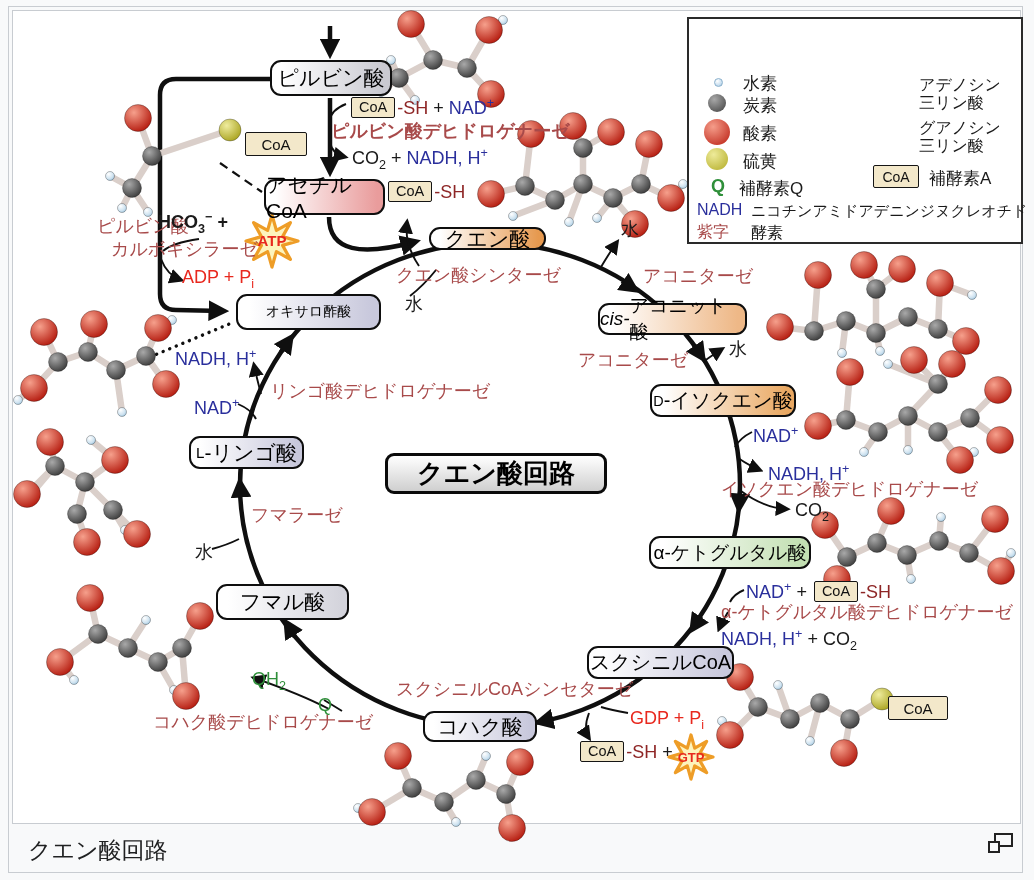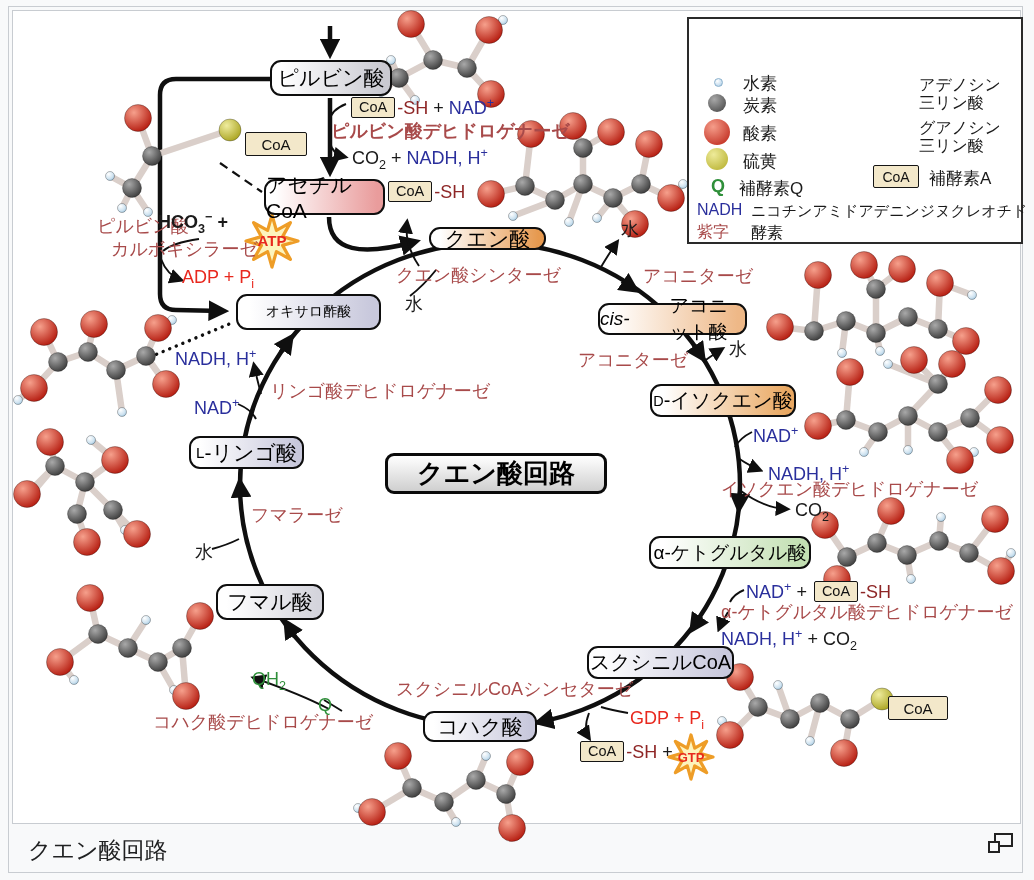--- a/index.html
+++ b/index.html
@@ -453,38 +453,38 @@
       </div>
       <div class="node" style="left: 264px; top: 179px; width: 121px; height: 36px; font-size: 21px; background: linear-gradient(90deg, rgb(255, 255, 255) 8%, rgb(233, 156, 156) 95%);">
         <span>アセチルCoA</span>
       </div>
       <div class="node" style="left: 236px; top: 294px; width: 145px; height: 36px; font-size: 14px; background: linear-gradient(90deg, rgb(255, 255, 255) 8%, rgb(200, 200, 220) 95%);">
         <span>オキサロ酢酸</span>
       </div>
       <div class="node" style="left: 429px; top: 227px; width: 117px; height: 23px; font-size: 21px; background: linear-gradient(90deg, rgb(255, 255, 255) 8%, rgb(230, 153, 79) 95%);">
         <span>クエン酸</span>
       </div>
-      <div class="node" style="left: 598px; top: 303px; width: 149px; height: 32px; font-size: 19px; background: linear-gradient(90deg, rgb(255, 255, 255) 8%, rgb(238, 184, 135) 95%); gap: 40px;">
+      <div class="node" style="left: 598px; top: 303px; width: 149px; height: 32px; font-size: 19px; background: linear-gradient(90deg, rgb(255, 255, 255) 8%, rgb(238, 184, 135) 95%);">
         <span style="font-style: italic;">cis-</span>
         <span>アコニット酸</span>
       </div>
       <div class="node" style="left: 650px; top: 384px; width: 146px; height: 33px; font-size: 20px; background: linear-gradient(90deg, rgb(255, 255, 255) 8%, rgb(233, 168, 98) 95%);">
         <span class="sc">D</span>
         <span>-イソクエン酸</span>
       </div>
       <div class="node" style="left: 649px; top: 536px; width: 162px; height: 33px; font-size: 19px; background: linear-gradient(90deg, rgb(255, 255, 255) 8%, rgb(195, 224, 179) 95%);">
         <span>α-ケトグルタル酸</span>
       </div>
       <div class="node" style="left: 587px; top: 646px; width: 147px; height: 33px; font-size: 20px; background: linear-gradient(90deg, rgb(255, 255, 255) 8%, rgb(200, 200, 220) 95%);">
         <span>スクシニルCoA</span>
       </div>
       <div class="node" style="left: 423px; top: 711px; width: 114px; height: 31px; font-size: 21px; background: linear-gradient(90deg, rgb(255, 255, 255) 8%, rgb(200, 200, 220) 95%);">
         <span>コハク酸</span>
       </div>
-      <div class="node" style="left: 216px; top: 584px; width: 108px; height: 36px; font-size: 21px; background: linear-gradient(90deg, rgb(255, 255, 255) 8%, rgb(212, 212, 220) 95%);">
+      <div class="node" style="left: 216px; top: 584px; width: 133px; height: 36px; font-size: 21px; background: linear-gradient(90deg, rgb(255, 255, 255) 8%, rgb(212, 212, 220) 95%);">
         <span>フマル酸</span>
       </div>
       <div class="node" style="left: 189px; top: 436px; width: 115px; height: 33px; font-size: 21px; background: linear-gradient(90deg, rgb(255, 255, 255) 8%, rgb(200, 200, 220) 95%);">
         <span class="sc">L</span>
         <span>-リンゴ酸</span>
       </div>
       <div class="ann" style="left: 349px; top: 96px;"><span class="coa">CoA</span><span style="color: rgb(142, 38, 38);">-SH</span><span> + </span><span style="color: rgb(42, 47, 156);">NAD</span><sup style="color: rgb(42, 47, 156);">+</sup></div>
       <div class="ann" style="left: 331px; top: 121px; font-weight: bold;"><span style="color: rgb(168, 74, 74);">ピルビン酸デヒドロゲナーゼ</span></div>
       <div class="ann" style="left: 352px; top: 146px;"><span>CO</span><sub>2</sub><span> + </span><span style="color: rgb(42, 47, 156);">NADH, H</span><sup style="color: rgb(42, 47, 156);">+</sup></div>
       <div class="ann" style="left: 386px; top: 181px;"><span class="coa">CoA</span><span style="color: rgb(142, 38, 38);">-SH</span></div>

